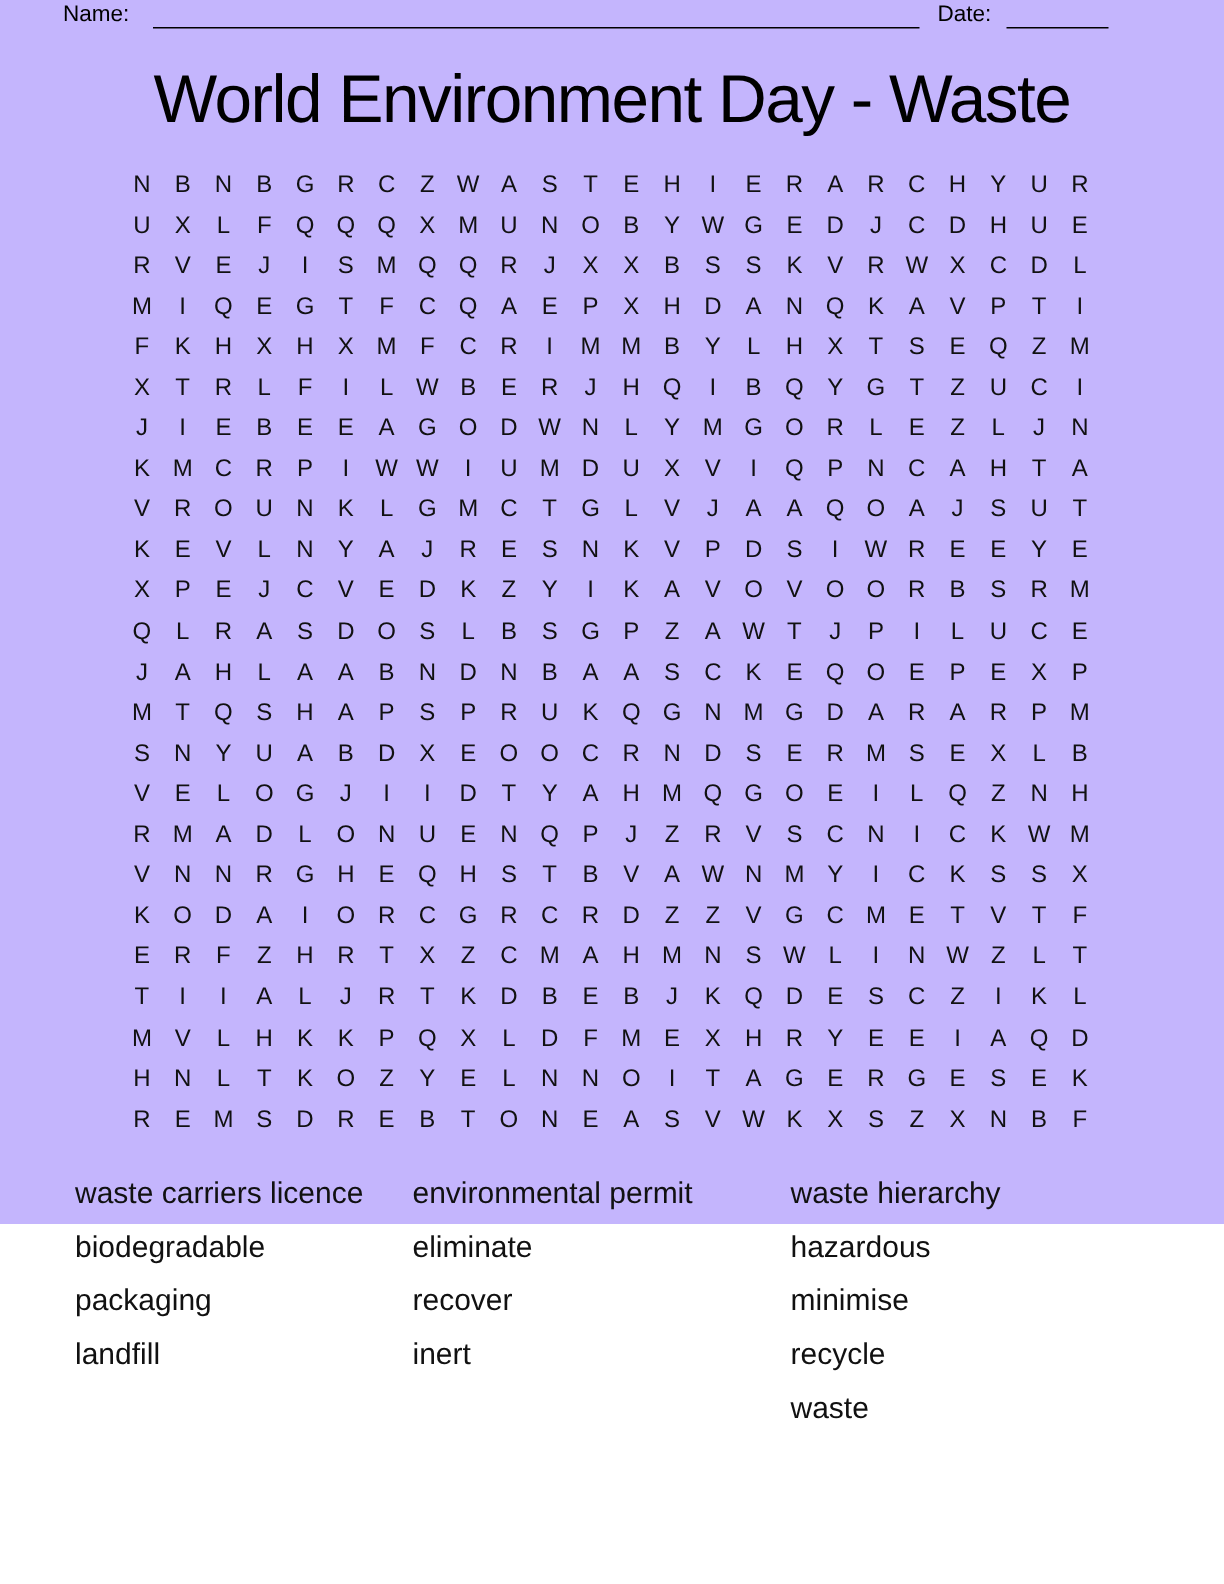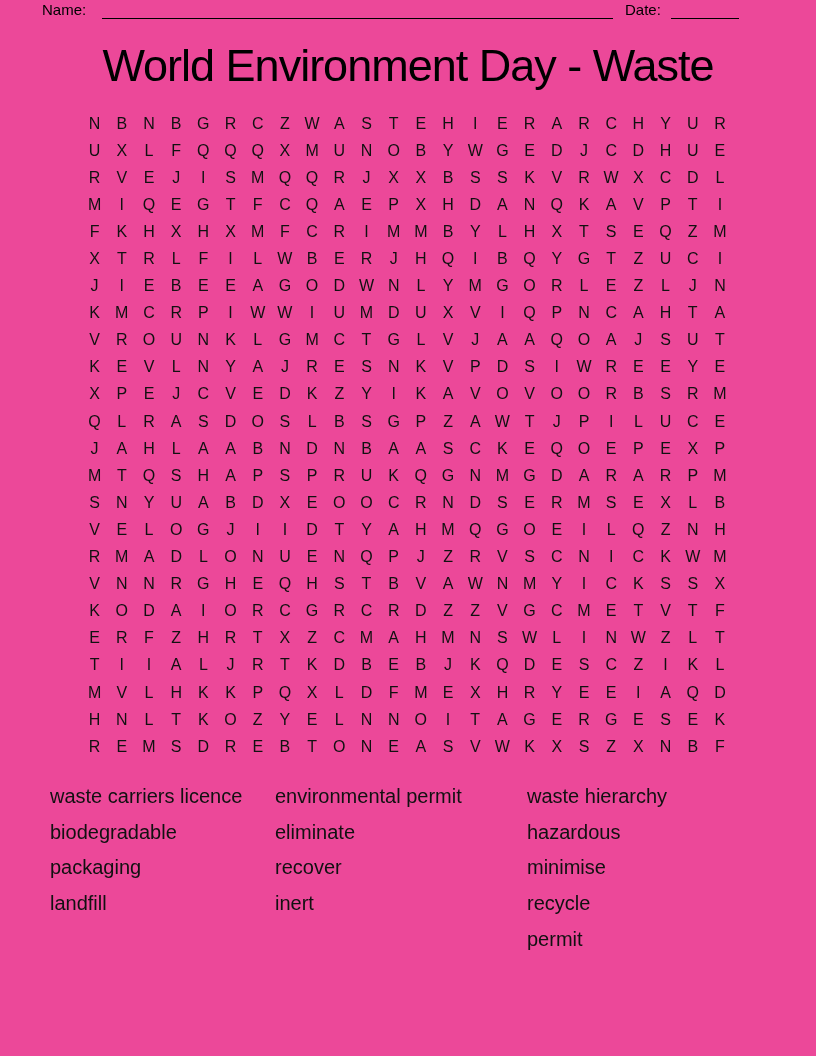--- a/index.html
+++ b/index.html
@@ -3,21 +3,21 @@
 <meta charset="utf-8">
 <style>
   * { margin: 0; padding: 0; box-sizing: border-box; }
   html, body {
     width: 816px; height: 1056px;
     background: #ffffff;
     font-family: "Liberation Sans", sans-serif;
     color: #000000;
     overflow: hidden;
   }
-  .page { position: relative; width: 816px; height: 1056px; background: #ec4899; }
+  .page { position: relative; width: 816px; height: 816px; background: #c4b5fd; }
 
   
   .hdr-label {
     position: absolute; top: 1px;
     font-size: 15px; color: #000000;
     font-family: "Liberation Sans", sans-serif;
   }
   .name-label { left: 42px; }
   .date-label { left: 625px; }
   .fill-line {
@@ -667,17 +667,17 @@
         <div class="word">environmental permit</div>
         <div class="word">eliminate</div>
         <div class="word">recover</div>
         <div class="word">inert</div>
       </div>
       <div class="wordcol wordcol-3">
         <div class="word">waste hierarchy</div>
         <div class="word">hazardous</div>
         <div class="word">minimise</div>
         <div class="word">recycle</div>
-        <div class="word">permit</div>
+        <div class="word">waste</div>
       </div>
     </div>
 
 </div>
 
 </body></html>

